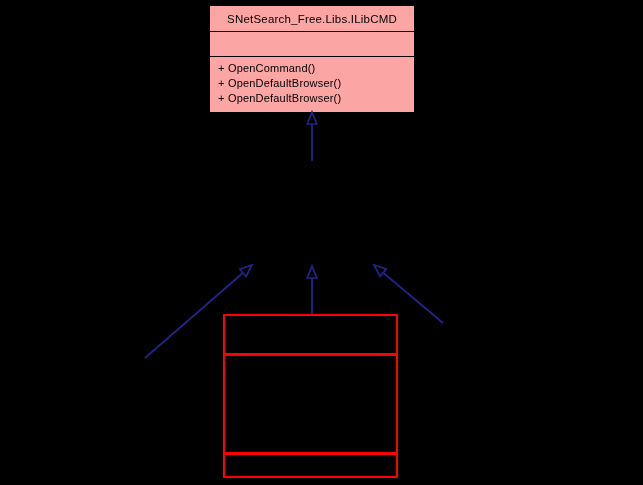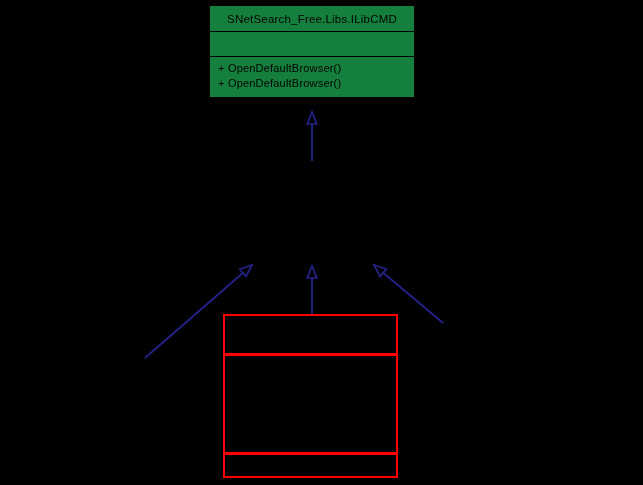--- a/index.html
+++ b/index.html
@@ -18,21 +18,21 @@
     width: 643px;
     height: 485px;
     background: #000000;
   }
   
   .class-box {
     position: absolute;
     left: 209px;
     top: 5px;
     width: 204px;
-    background: #15803d;
+    background: #fca5a5;
     border: 1px solid #000000;
     color: #000000;
   }
   .compartment-title {
     height: 25px;
     border-bottom: 1px solid #000000;
     display: flex;
     align-items: center;
     justify-content: center;
     font-size: 11.5px;
@@ -81,20 +81,21 @@
 </style>
 </head>
 <body>
 
 <div class="stage">
 
   <div class="class-box">
     <div class="compartment-title">SNetSearch_Free.Libs.ILibCMD</div>
     <div class="compartment-attrs"></div>
     <div class="compartment-methods">
+      <div>+ OpenCommand()</div>
       <div>+ OpenDefaultBrowser()</div>
       <div>+ OpenDefaultBrowser()</div>
     </div>
   </div>
 
   <svg class="arrows-svg" viewBox="0 0 643 485" xmlns="http://www.w3.org/2000/svg">
     <defs>
       <marker id="openhead" markerUnits="userSpaceOnUse" markerWidth="22" markerHeight="22" refX="13.5" refY="10" orient="auto">
         <path d="M 1.5 5.2 L 13.5 10 L 1.5 14.8 Z" fill="#000000" stroke="#23238b" stroke-width="1.7"></path>
       </marker>

